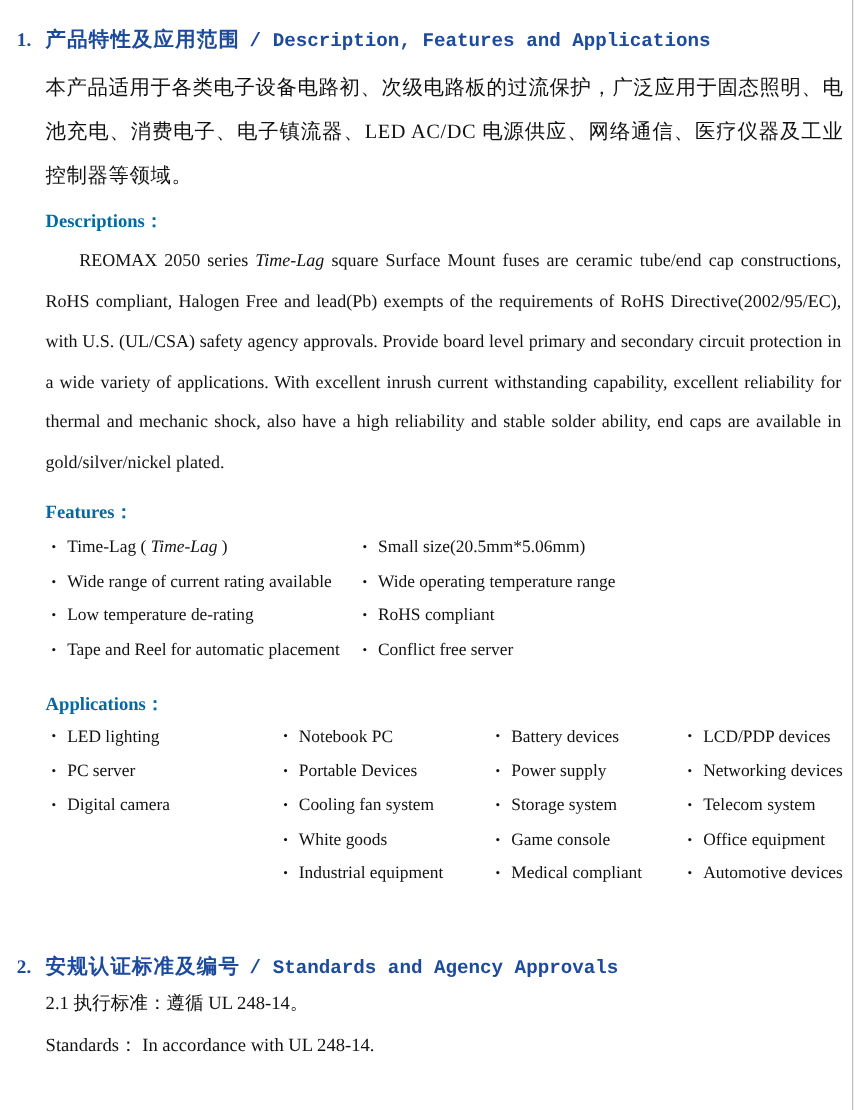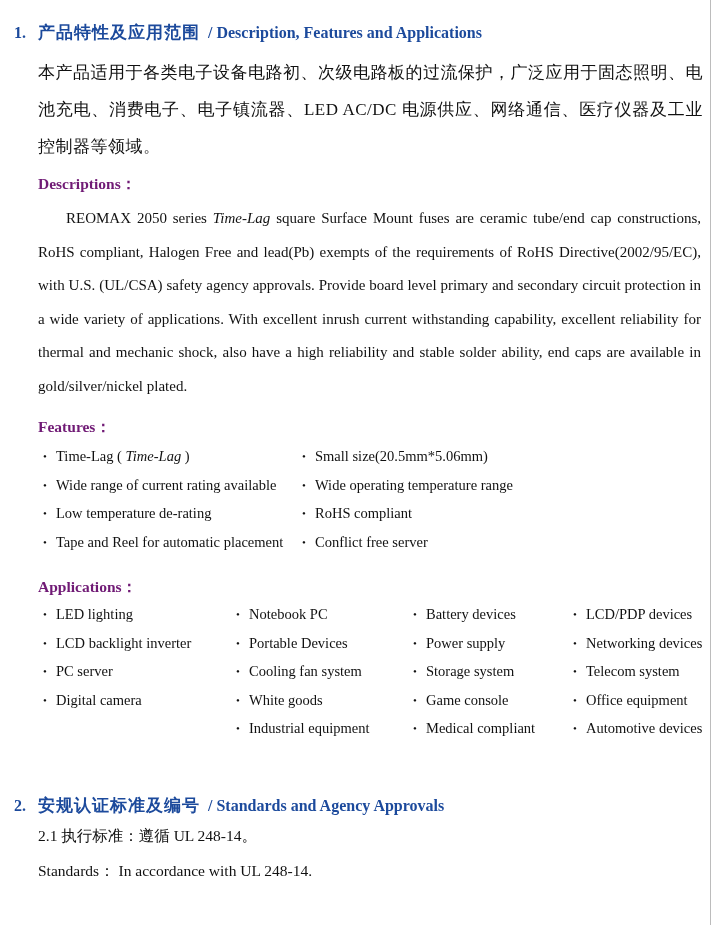--- a/index.html
+++ b/index.html
@@ -7,27 +7,27 @@
     width:713px;height:925px;position:relative;background:#ffffff;
     font-family:"Liberation Serif","DejaVu Serif",serif;color:#111111;
     overflow:hidden;
   }
   .page-edge{position:absolute;top:0;right:2px;width:1px;height:100%;background:#bcbcbc;}
 
   
   .sec-head{display:flex;align-items:baseline;margin-left:14px;color:#1c4a9c;font-weight:bold;}
   .sec-head .num{width:24px;font-size:16px;font-family:"Liberation Serif",serif;}
   .sec-head .zh{font-size:17px;font-family:"Liberation Sans","DejaVu Sans",sans-serif;letter-spacing:1px;}
-  .sec-head .en{font-size:16px;margin-left:8px;font-family:Liberation Serif, serif;}
+  .sec-head .en{font-size:16px;margin-left:8px;font-family:Liberation Mono, monospace;}
   #sec1-head{padding-top:21px;}
   #sec2-head{margin-top:46px;}
 
   .intro{margin:10px 10px 0 38px;font-size:17px;line-height:37px;text-align:justify;letter-spacing:0.5px;}
 
-  .sub-label{margin-left:38px;color:#701a75;font-weight:bold;font-size:15.5px;}
+  .sub-label{margin-left:38px;color:#0369a1;font-weight:bold;font-size:15.5px;}
   #descriptions-label{margin-top:9px;}
   #features-label{margin-top:14px;}
   #applications-label{margin-top:16px;}
 
   .desc-para{margin:7px 12px 0 38px;font-size:15px;line-height:33.5px;text-align:justify;text-indent:28px;}
 
   ul.plain{list-style:none;margin:0;padding:0;}
   .blt{display:inline-block;width:13px;font-size:11px;vertical-align:1px;color:#111;}
   li.item{font-size:14.5px;line-height:18px;margin-bottom:10.5px;white-space:nowrap;}
 
@@ -77,21 +77,20 @@
       <li class="item"><span class="blt">•</span><span>RoHS compliant</span></li>
       <li class="item"><span class="blt">•</span><span>Conflict free server</span></li>
     </ul>
   </div>
 
   <div class="sub-label" id="applications-label">Applications：</div>
 
   <div class="apps-grid">
     <ul class="plain apps-col0">
       <li class="item"><span class="blt">•</span><span>LED lighting</span></li>
-      <li class="item"><span class="blt">•</span><span>LCD backlight inverter</span></li>
       <li class="item"><span class="blt">•</span><span>PC server</span></li>
       <li class="item"><span class="blt">•</span><span>Digital camera</span></li>
     </ul>
     <ul class="plain apps-col1">
       <li class="item"><span class="blt">•</span><span>Notebook PC</span></li>
       <li class="item"><span class="blt">•</span><span>Portable Devices</span></li>
       <li class="item"><span class="blt">•</span><span>Cooling fan system</span></li>
       <li class="item"><span class="blt">•</span><span>White goods</span></li>
       <li class="item"><span class="blt">•</span><span>Industrial equipment</span></li>
     </ul>

